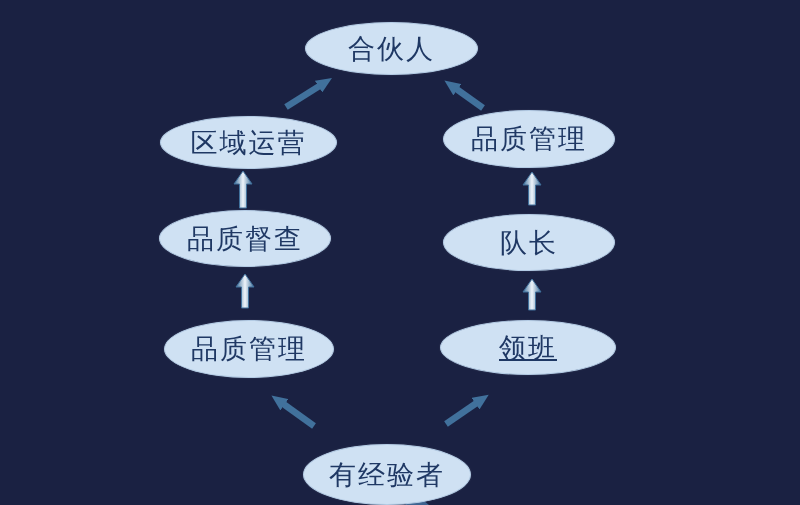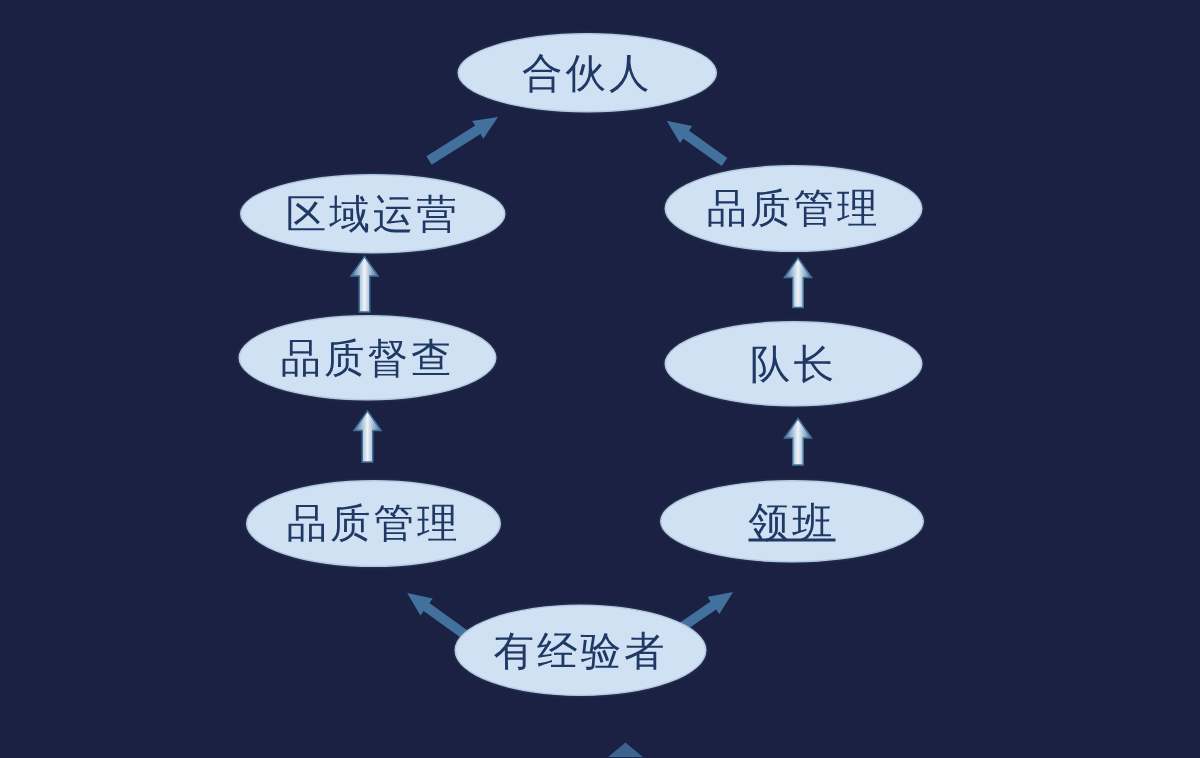--- a/index.html
+++ b/index.html
@@ -37,21 +37,21 @@
     white-space: nowrap;
     box-shadow: 0 0 2px rgba(255,255,255,0.15);
   }
   .node-partner            { left: 305px; top: 22px;  width: 173px; height: 53px; }
   .node-regional-operations{ left: 160px; top: 116px; width: 177px; height: 53px; }
   .node-project-manager    { left: 443px; top: 110px; width: 172px; height: 58px; }
   .node-quality-inspection { left: 159px; top: 210px; width: 172px; height: 57px; }
   .node-team-leader        { left: 443px; top: 214px; width: 172px; height: 57px; }
   .node-quality-management { left: 164px; top: 320px; width: 170px; height: 58px; }
   .node-foreman            { left: 440px; top: 320px; width: 176px; height: 55px; text-decoration: underline; }
-  .node-experienced-worker { left: 303px; top: 403px; width: 168px; height: 61px; }
+  .node-experienced-worker { left: 303px; top: 444px; width: 168px; height: 61px; }
 </style>
 </head>
 <body>
 
 <div class="canvas">
 
   <svg class="arrow-layer" viewBox="0 0 800 505" xmlns="http://www.w3.org/2000/svg" aria-hidden="true">
     <defs>
       <linearGradient id="vgrad" x1="0" y1="0" x2="1" y2="0">
         <stop offset="0" stop-color="#41719c"></stop>

